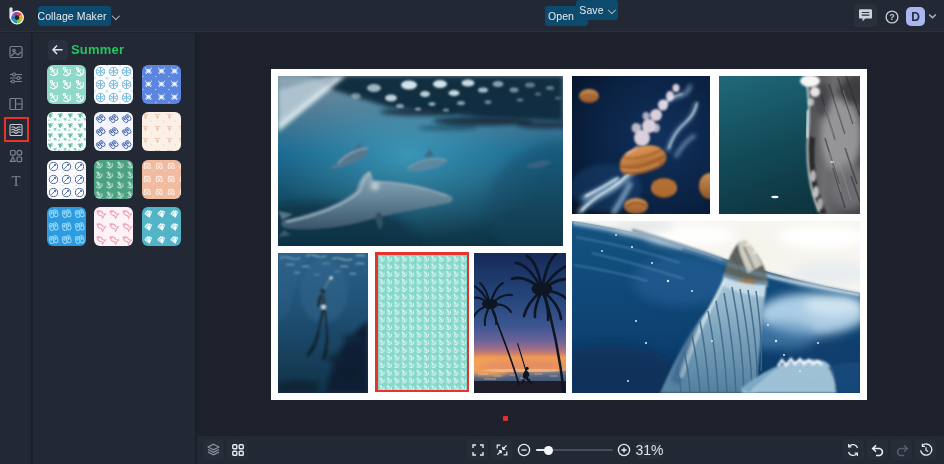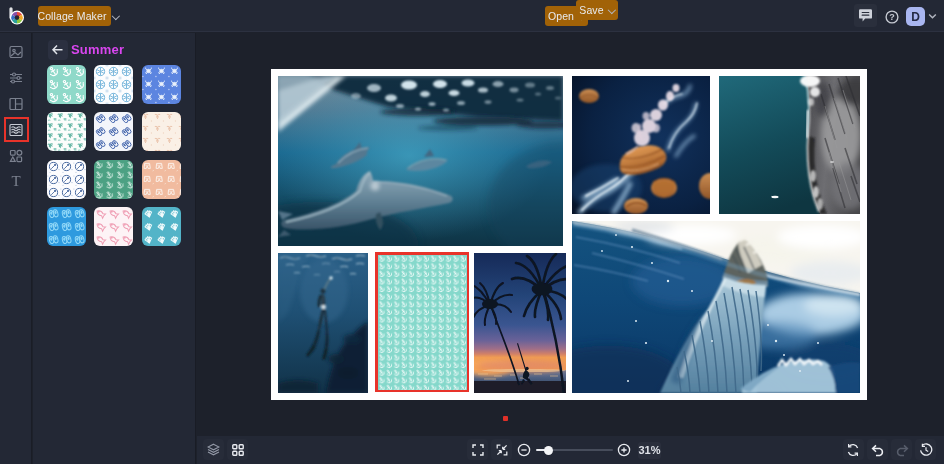--- a/index.html
+++ b/index.html
@@ -1,20 +1,20 @@
 <!DOCTYPE html>
 <html><head><meta charset="utf-8"><style>
 *{margin:0;padding:0;box-sizing:border-box}
 html,body{width:944px;height:464px;overflow:hidden;background:#1d212b;font-family:"Liberation Sans",sans-serif}
 .abs{position:absolute}
 #topbar{position:absolute;left:0;top:0;width:944px;height:32px;background:#232835;border-bottom:1px solid #2c3140}
 #rail{position:absolute;left:0;top:33px;width:32px;height:431px;background:#232835;border-right:1px solid #1a1d26}
 #panel{position:absolute;left:33px;top:33px;width:163px;height:431px;background:#232835;border-right:1px solid #191c25}
 #bottombar{position:absolute;left:197px;top:436px;width:747px;height:28px;background:#232835}
-.btn{position:absolute;background:#a16207;border-radius:3px;color:#e9ebef;font-size:10.5px;display:flex;align-items:center;justify-content:center;letter-spacing:0.1px;white-space:nowrap}
+.btn{position:absolute;background:#0c4a6e;border-radius:3px;color:#e9ebef;font-size:10.5px;display:flex;align-items:center;justify-content:center;letter-spacing:0.1px;white-space:nowrap}
 .chev{display:inline-block;width:7px;height:7px;position:relative}
 .chev:before{content:"";position:absolute;left:1px;top:0.5px;width:4.6px;height:4.6px;border-right:1.3px solid #b2b6c0;border-bottom:1.3px solid #b2b6c0;transform:rotate(45deg)}
 </style></head>
 <body>
 <div id="canvasarea" class="abs" style="left:196px;top:32px;width:748px;height:432px;background:#1d212b"></div>
 <div id="topbar"></div>
 <div id="rail"></div>
 <div id="panel"></div>
 <div id="bottombar"></div>
 
@@ -88,21 +88,21 @@
       <path d="M4.8 9 l2.4 4.4 h-4.8 Z"></path>
       <rect x="9" y="9" width="4.6" height="4.6" rx="0.8"></rect>
     </g>
   </svg>
 <div class="abs" style="left:8px;top:173px;width:16px;height:16px;color:#7b818f;font-size:15px;font-family:'Liberation Serif',serif;text-align:center;line-height:16px">T</div>
 
 <div class="abs" style="left:48px;top:40px;width:20px;height:20px;border-radius:4px;background:#2b3040"></div>
 <svg class="abs" style="left:51px;top:44px" width="13" height="12" viewBox="0 0 13 12">
     <path d="M6 1.5 L2 5.8 L6 10.1 M2.2 5.8 H11.5" fill="none" stroke="#dfe2e8" stroke-width="1.5"></path>
   </svg>
-<div class="abs" style="left:71px;top:42px;color:#d946ef;font-size:13px;font-weight:bold;letter-spacing:.2px">Summer</div>
+<div class="abs" style="left:71px;top:42px;color:#22c55e;font-size:13px;font-weight:bold;letter-spacing:.2px">Summer</div>
 
 <svg class="abs" style="left:47.0px;top:65.0px" width="39" height="39" viewBox="0 0 39 39">
     <defs>
       <pattern id="sw1" width="13" height="13" patternUnits="userSpaceOnUse">
         <g transform="translate(6.5,6.5) rotate(-35)">
           <g stroke="#fdfefe" stroke-width="1.1" fill="none">
             <circle cx="0" cy="-3.6" r="1.1"></circle>
             <path d="M0 -2.5 V3.2 M-2.4 -0.8 H2.4 M-3.6 1.2 A3.7 3.7 0 0 0 3.6 1.2 M-3.6 1.2 l-0.9 -0.8 M3.6 1.2 l0.9 -0.8"></path>
           </g>
         </g>
@@ -744,21 +744,21 @@
     <circle cx="7" cy="7" r="5.6" fill="none" stroke="#e9ebf0" stroke-width="1.3"></circle>
     <path d="M4.4 7 H9.6" stroke="#e9ebf0" stroke-width="1.3"></path>
   </svg>
 <div class="abs" style="left:536px;top:449.2px;width:12px;height:1.8px;background:#e9ebf0;border-radius:1px"></div>
 <div class="abs" style="left:548px;top:449.3px;width:65px;height:1.6px;background:#474d5b;border-radius:1px"></div>
 <div class="abs" style="left:544px;top:445.5px;width:9px;height:9px;border-radius:50%;background:#f4f5f7"></div>
 <svg class="abs" style="left:617px;top:443px" width="14" height="14" viewBox="0 0 14 14">
     <circle cx="7" cy="7" r="5.6" fill="none" stroke="#e9ebf0" stroke-width="1.3"></circle>
     <path d="M4.4 7 H9.6 M7 4.4 V9.6" stroke="#e9ebf0" stroke-width="1.3"></path>
   </svg>
-<div class="abs" style="left:638px;top:441.5px;width:23px;height:17px;border-radius:3px;background:#2a2f3c;color:#dfe2e8;font-size:11px;font-weight:bold;display:flex;align-items:center;justify-content:center">31%</div>
+<div class="abs" style="left:638px;top:441.5px;width:23px;height:17px;border-radius:3px;background:#2a2f3c;color:#dfe2e8;font-size:14px;font-weight:normal;display:flex;align-items:center;justify-content:center">31%</div>
 
 <div class="abs" style="left:842.5px;top:439px;width:21px;height:21px;border-radius:4px;background:#272c39"></div>
 <div class="abs" style="left:867px;top:439px;width:21px;height:21px;border-radius:4px;background:#272c39"></div>
 <div class="abs" style="left:890.5px;top:439px;width:21px;height:21px;border-radius:4px;background:#272c39"></div>
 <div class="abs" style="left:915px;top:439px;width:21px;height:21px;border-radius:4px;background:#272c39"></div>
 <svg class="abs" style="left:846px;top:443px" width="14" height="14" viewBox="0 0 14 14">
     <g fill="none" stroke="#e9ebf0" stroke-width="1.3">
       <path d="M11.6 5 A5 5 0 0 0 3 3.4 M2.4 9 A5 5 0 0 0 11 10.6"></path>
       <path d="M2.6 1 V3.8 H5.4 M11.4 13 V10.2 H8.6" stroke-width="1.2" fill="none"></path>
     </g>

